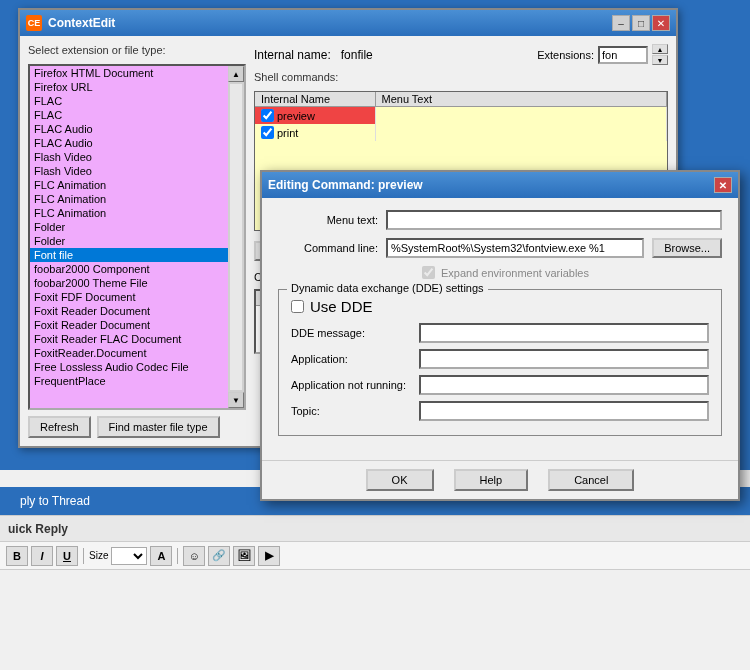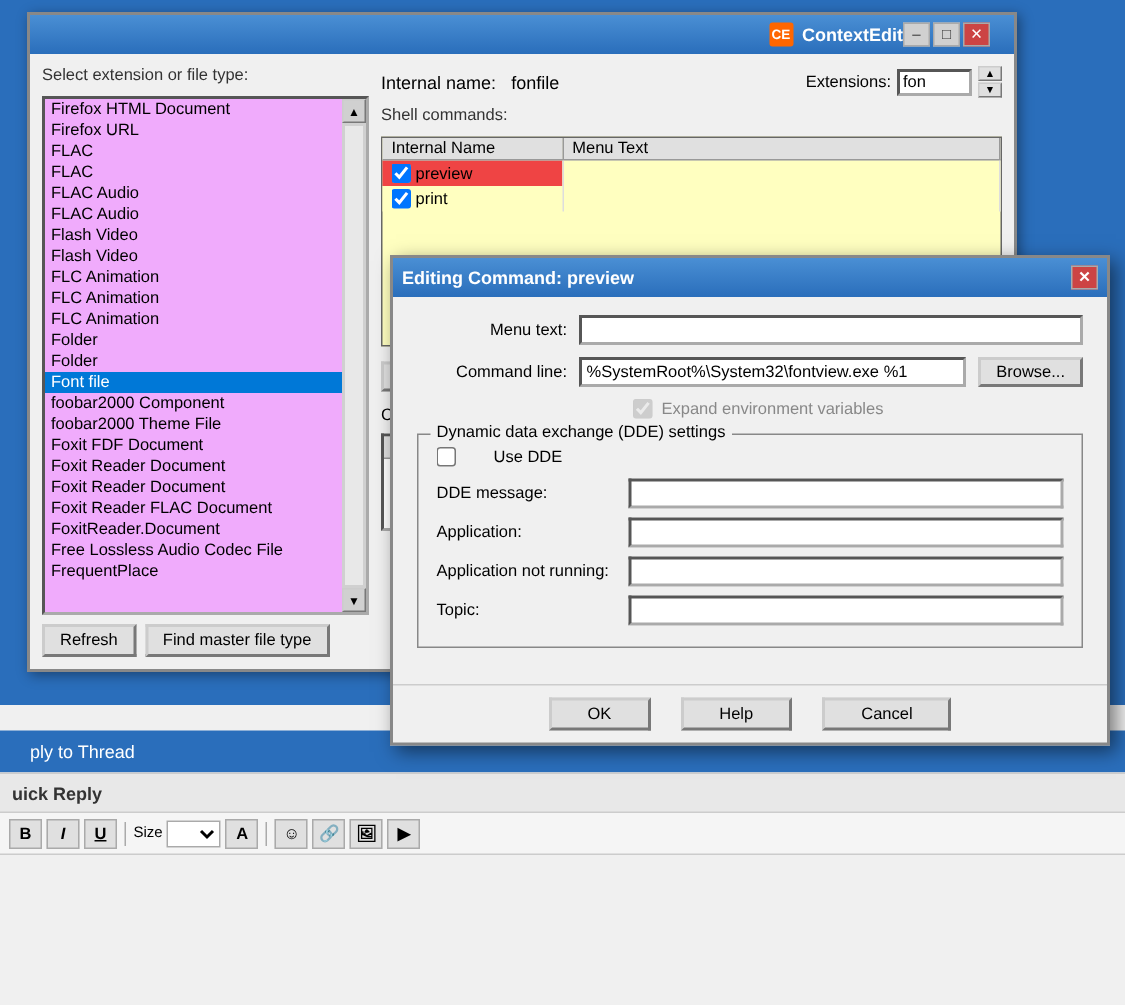--- a/index.html
+++ b/index.html
@@ -82,24 +82,24 @@
       top: 8px;
       left: 18px;
       width: 660px;
       background: #f0f0f0;
       border: 2px solid #888;
       box-shadow: 2px 2px 8px rgba(0,0,0,0.4);
     }
     .dialog-titlebar {
       background: linear-gradient(to bottom, #4a8fd4, #2a6ebb);
       color: white;
-      padding: 4px 16px;
-      display: flex;
-      align-items: center;
-      justify-content: flex-end;
+      padding: 4px 6px;
+      display: flex;
+      align-items: center;
+      justify-content: space-between;
       height: 26px;
     }
     .title-left {
       display: flex;
       align-items: center;
       gap: 6px;
       font-size: 12px;
       font-weight: bold;
     }
     .title-icon {
@@ -370,21 +370,21 @@
       background: #f0f0f0;
       padding: 0 4px;
       font-size: 11px;
     }
     .dde-checkbox-row {
       display: flex;
       align-items: center;
       gap: 6px;
       margin-bottom: 8px;
     }
-    .dde-label { font-size: 11px; margin-left: 19px; }
+    .dde-label { font-size: 15px; }
     .dde-form-row {
       display: flex;
       align-items: center;
       margin-bottom: 6px;
       gap: 8px;
       justify-content: center;
     }
     .dde-form-label {
       width: 120px;
       font-size: 11px;

